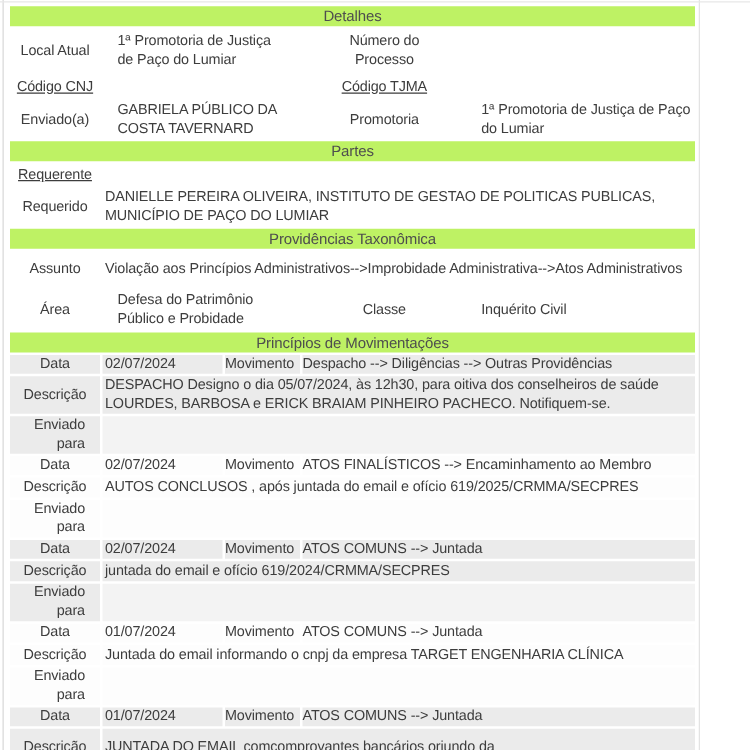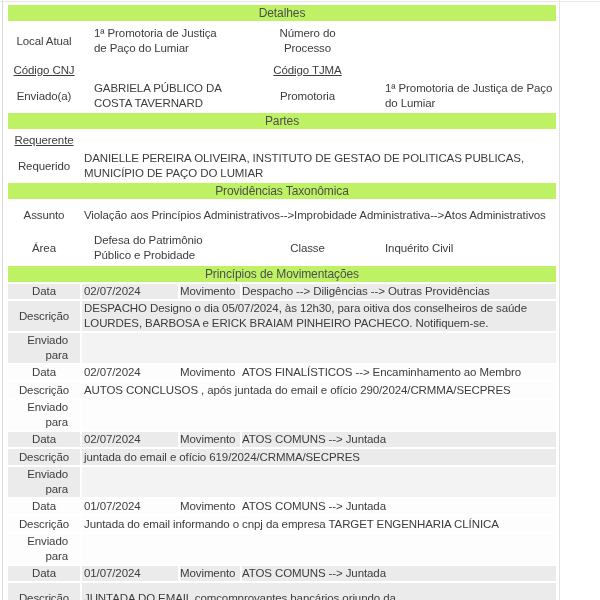--- a/index.html
+++ b/index.html
@@ -108,21 +108,21 @@
   </div>
 
   <div class="row gd h15 plain">
     <div class="cell lbl">Data</div>
     <div class="cell val">02/07/2024</div>
     <div class="cell">Movimento</div>
     <div class="cell">ATOS FINALÍSTICOS --&gt; Encaminhamento ao Membro</div>
   </div>
   <div class="row g2 h16 plain">
     <div class="cell lbl">Descrição</div>
-    <div class="cell val">AUTOS CONCLUSOS , após juntada do email e ofício 290/2024/CRMMA/SECPRES</div>
+    <div class="cell val">AUTOS CONCLUSOS , após juntada do email e ofício 619/2025/CRMMA/SECPRES</div>
   </div>
   <div class="row g2 h28 plain env">
     <div class="cell lbl">
         <span class="w48">Enviado para</span>
       </div>
     <div class="cell val"></div>
   </div>
 
   <div class="row gd h15 shade">
     <div class="cell lbl">Data</div>

